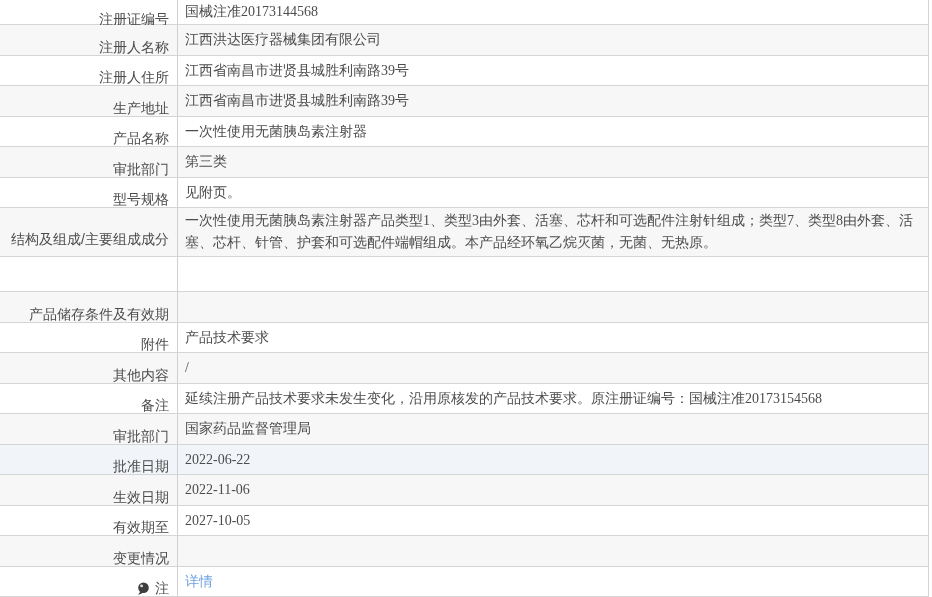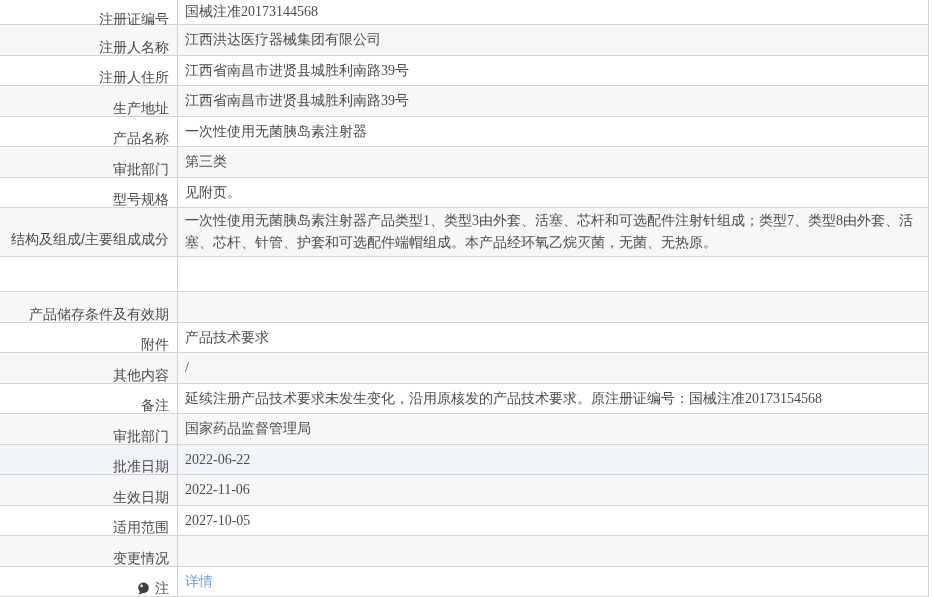--- a/index.html
+++ b/index.html
@@ -164,21 +164,21 @@
       <div class="cell value">2022-06-22</div>
     </div>
     <div class="row">
       <div class="cell label">
         <span>生效日期</span>
       </div>
       <div class="cell value">2022-11-06</div>
     </div>
     <div class="row">
       <div class="cell label">
-        <span>适用范围</span>
+        <span>有效期至</span>
       </div>
       <div class="cell value">2027-10-05</div>
     </div>
     <div class="row">
       <div class="cell label">
         <span>变更情况</span>
       </div>
       <div class="cell value"></div>
     </div>
     <div class="row">

